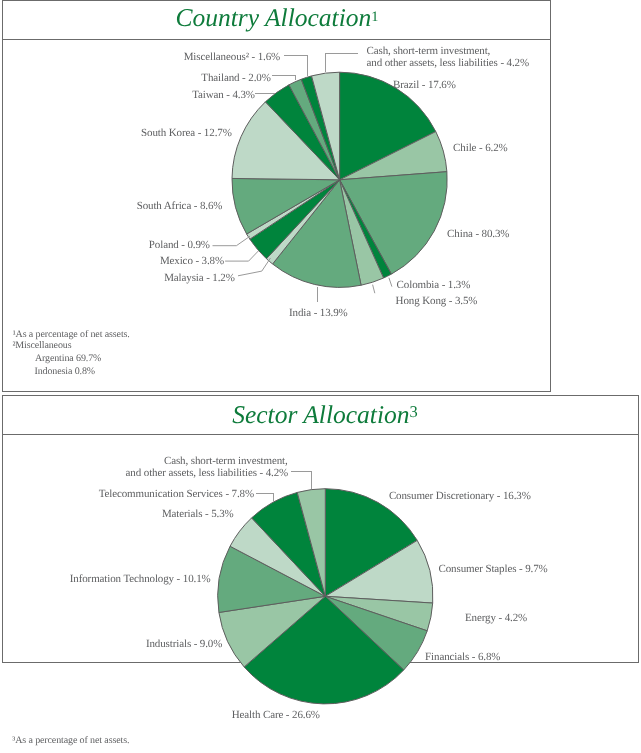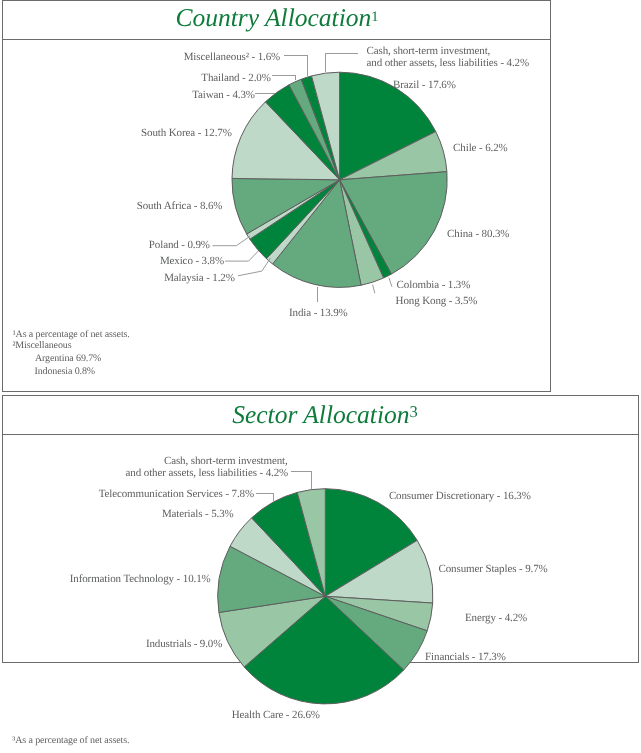--- a/index.html
+++ b/index.html
@@ -99,18 +99,18 @@
     <div class="fn" style="left: 12.4px; top: 340.4px;">²Miscellaneous</div>
     <div class="fn" style="left: 34.9px; top: 353.3px;">Argentina 69.7%</div>
     <div class="fn" style="left: 34.5px; top: 365.6px; text-align: right;">Indonesia 0.8%</div>
     <div class="lbl r" style="left: 287.7px; top: 455.6px;">Cash, short-term investment,</div>
     <div class="lbl r" style="left: 288.1px; top: 468.4px;">and other assets, less liabilities - 4.2%</div>
     <div class="lbl r" style="left: 254px; top: 488.7px;">Telecommunication Services - 7.8%</div>
     <div class="lbl r" style="left: 233.6px; top: 509px;">Materials - 5.3%</div>
     <div class="lbl r" style="left: 210.6px; top: 573.5px;">Information Technology - 10.1%</div>
     <div class="lbl r" style="left: 222.3px; top: 638.9px;">Industrials - 9.0%</div>
     <div class="lbl" style="left: 231.7px; top: 709.5px;">Health Care - 26.6%</div>
-    <div class="lbl" style="left: 425.1px; top: 651.8px;">Financials - 17.3%</div>
+    <div class="lbl" style="left: 425.1px; top: 651.8px;">Financials - 6.8%</div>
     <div class="lbl" style="left: 465px; top: 613.3px;">Energy - 4.2%</div>
     <div class="lbl" style="left: 438.5px; top: 564.3px;">Consumer Staples - 9.7%</div>
     <div class="lbl" style="left: 388.9px; top: 491.4px;">Consumer Discretionary - 16.3%</div>
     <div class="fn" style="left: 12.3px; top: 734.5px;">³As a percentage of net assets.</div>
   </div>
 
 </body></html>

